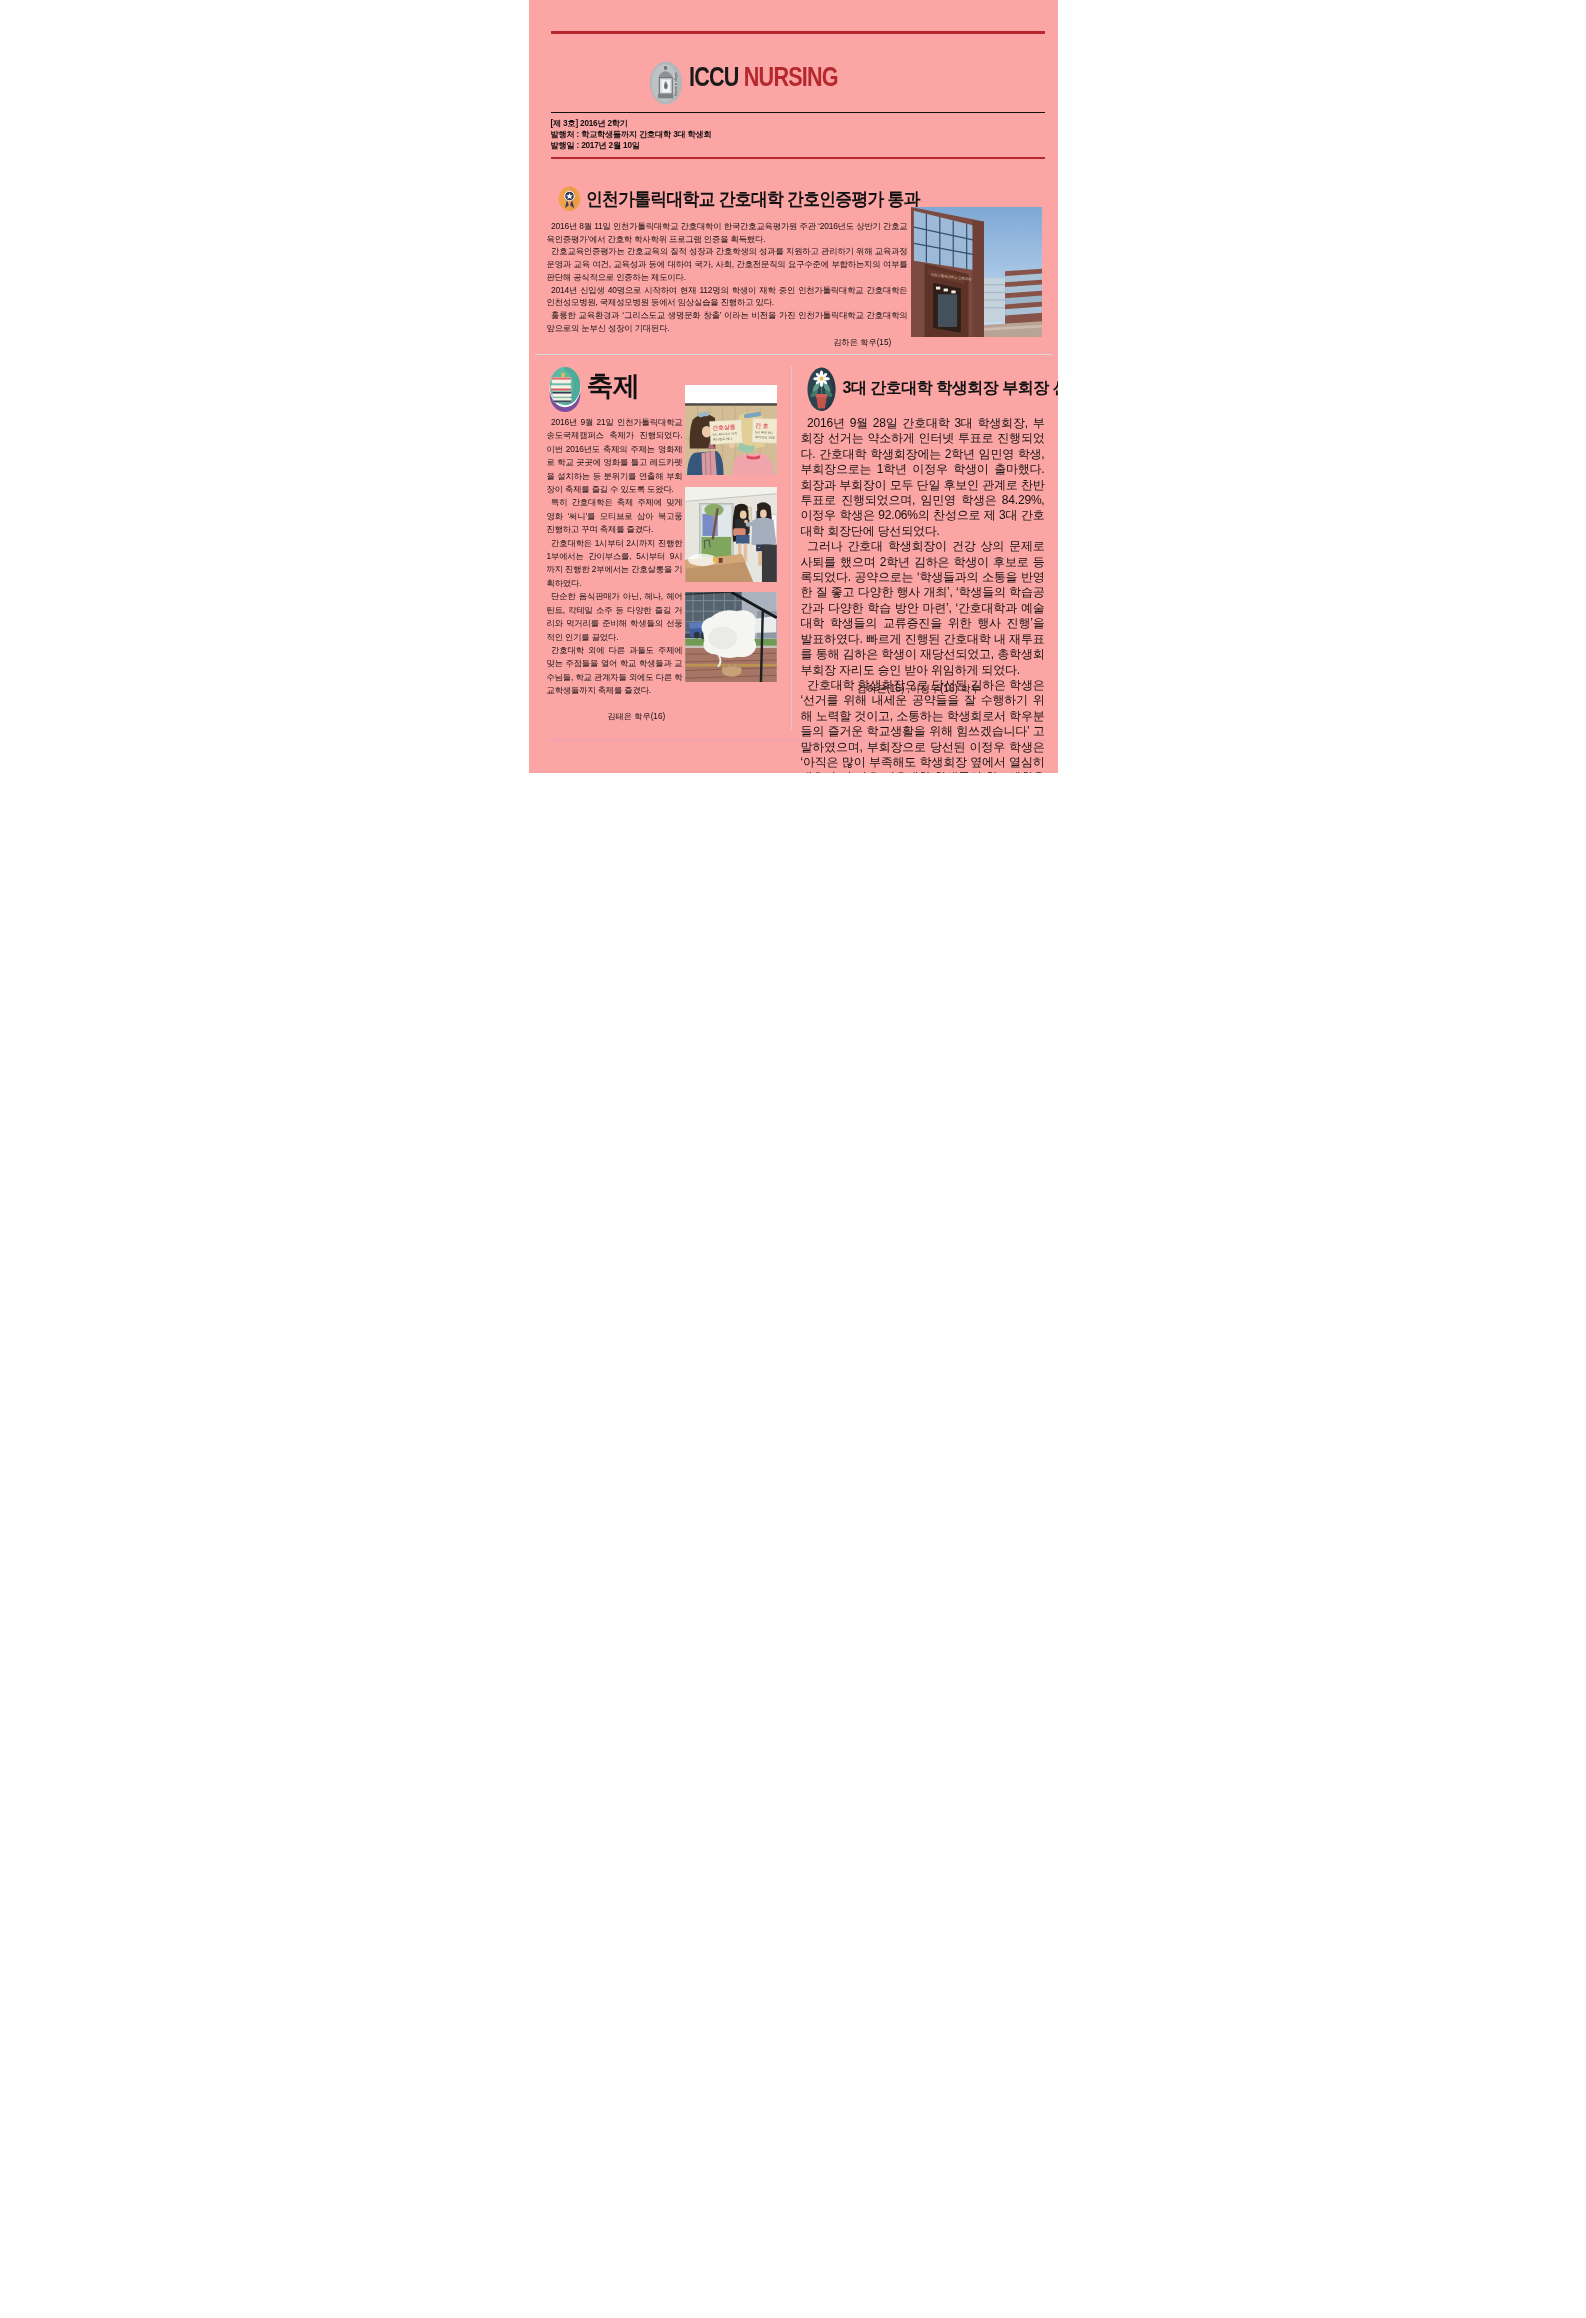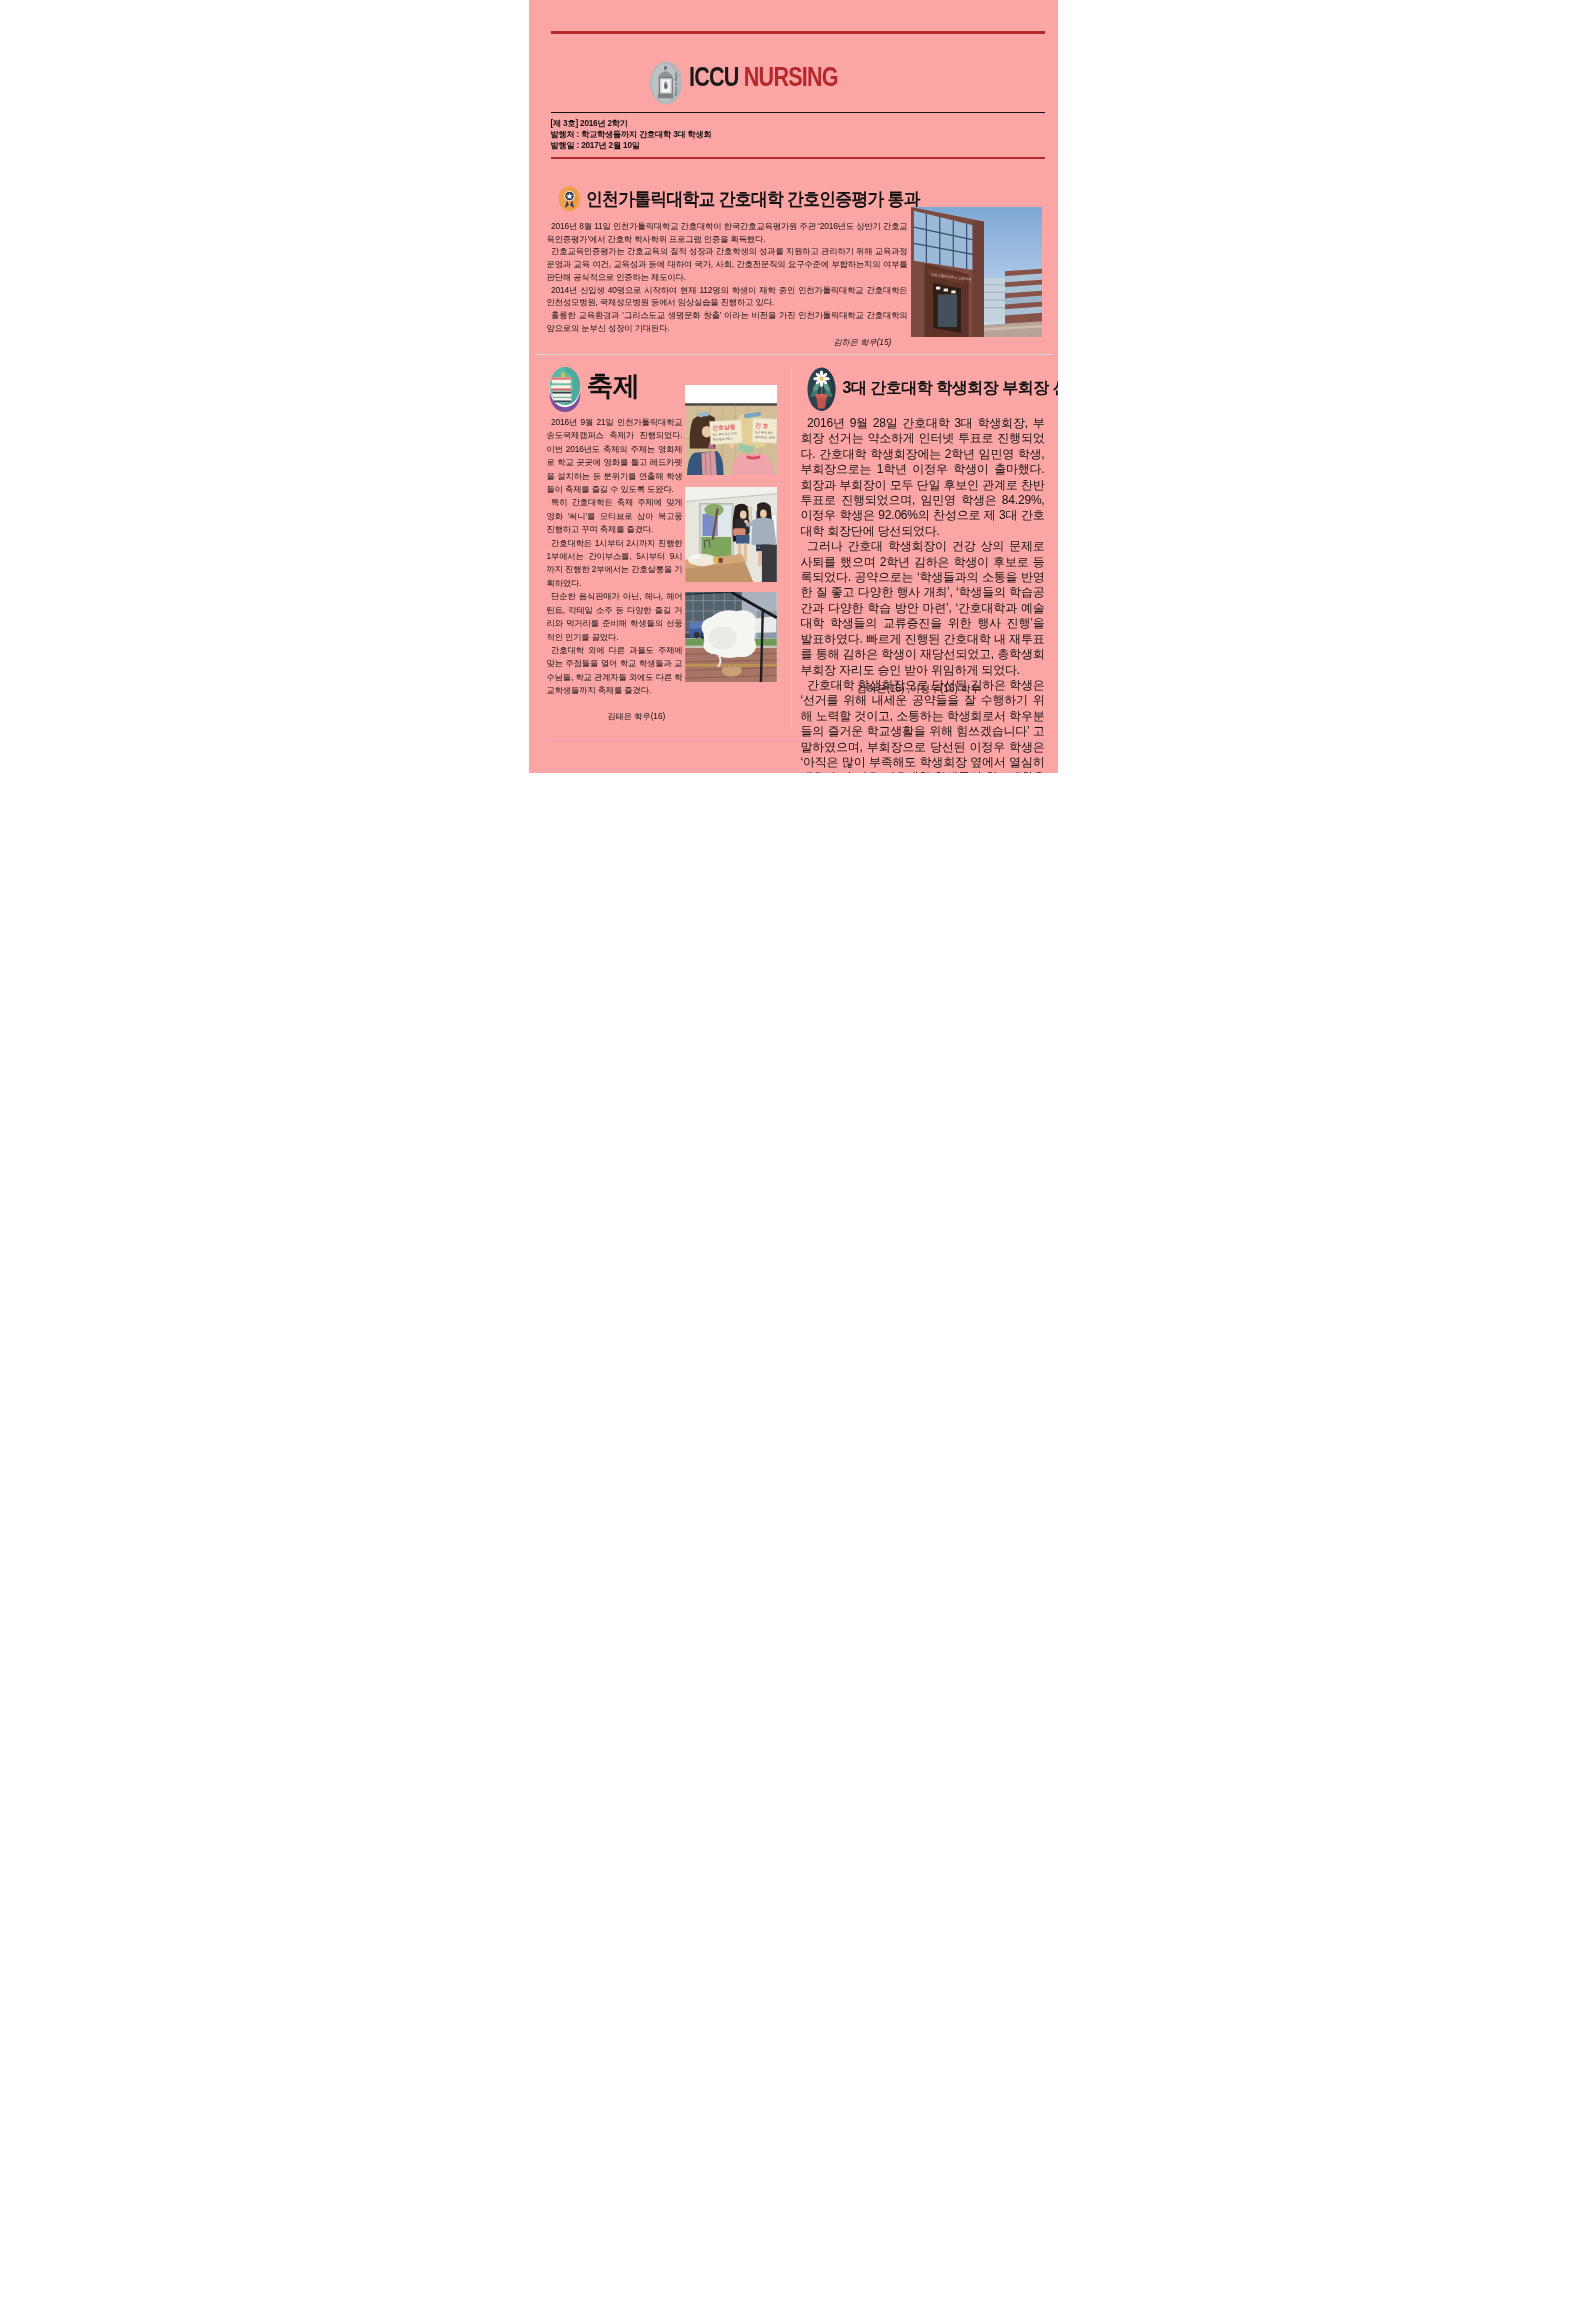--- a/index.html
+++ b/index.html
@@ -11,21 +11,21 @@
   .mast-rule{position:absolute;left:22px;top:112px;width:494px;height:1.4px;background:#111;}
   .red-divider{position:absolute;left:22px;top:157px;width:494px;height:2.4px;}
   .mast-info{position:absolute;left:22px;top:118px;width:494px;display:flex;justify-content:space-between;font-size:8.2px;font-weight:700;letter-spacing:-0.2px;flex-direction:column;}
   .logo-wrap{position:absolute;left:120px;top:61px;width:34px;height:44px;}
   .mast-title{position:absolute;left:160px;top:62px;font-size:27px;font-weight:700;white-space:nowrap;transform:scaleX(0.80);transform-origin:left center;letter-spacing:-1px;}
   .mast-title .red{}
   .a1-icon{position:absolute;left:29px;top:186px;width:23px;height:25.4px;}
   .a1-title{position:absolute;left:57px;top:187px;font-size:18px;font-weight:700;white-space:nowrap;transform:scaleX(0.93);transform-origin:left center;letter-spacing:-0.7px;}
   .a1-body{position:absolute;left:18px;top:220px;width:361px;font-size:8.4px;line-height:12.7px;text-align:justify;word-break:break-all;letter-spacing:-0.2px;}
   .a1-body p{margin:0;text-indent:0.55em;}
-  .a1-byline{position:absolute;left:18px;top:337px;width:361px;text-align:right;padding-right:16.3px;box-sizing:border-box;font-size:8.2px;font-style:italic;}
+  .a1-byline{position:absolute;left:18px;top:337px;width:361px;text-align:right;padding-right:16.3px;box-sizing:border-box;font-size:8.2px;}
   .photo{position:absolute;overflow:hidden;background:#eee;}
   .photo svg{display:block;}
   .building-photo{left:382px;top:207px;width:131px;height:130px;}
   .section-divider{position:absolute;left:6.2px;top:354px;width:517px;height:1px;background:#d9d9d9;}
   .col-divider{position:absolute;left:262px;top:366px;width:1px;height:364px;background:#cfcfcf;}
   .fest-icon{position:absolute;left:20.6px;top:365px;width:32px;height:48px;}
   .fest-title{position:absolute;left:58px;top:368px;font-size:27px;font-weight:700;letter-spacing:-0.5px;}
   .fest-body{position:absolute;left:18px;top:416px;width:136px;font-size:8.4px;line-height:13.4px;text-align:justify;word-break:break-all;letter-spacing:-0.2px;}
   .fest-body p{margin:0;text-indent:0.55em;}
   .fest-byline{position:absolute;left:18px;top:711px;width:136px;text-align:right;padding-right:17.3px;box-sizing:border-box;font-size:8.2px;}
@@ -154,21 +154,21 @@
       <rect x="4" y="42" width="42" height="11" rx="2" fill="#f6f3ea" stroke="#d8d2c0"></rect>
       <rect x="4" y="49" width="42" height="4" fill="#d85c5c"></rect>
       <rect x="7" y="56" width="40" height="10" rx="2" fill="#f6f3ea" stroke="#d8d2c0"></rect>
       <rect x="7" y="56" width="40" height="3.5" fill="#2e3e50"></rect>
       <rect x="9" y="69" width="38" height="9" rx="2" fill="#f2efe6" stroke="#d8d2c0"></rect>
       <rect x="9" y="74" width="38" height="4" fill="#3a4a5c"></rect>
     </svg>
   </div>
   <div class="fest-title">축제</div>
   <div class="fest-body">
-    <p>2016년 9월 21일 인천가톨릭대학교 송도국제캠퍼스 축제가 진행되었다. 이번 2016년도 축제의 주제는 영화제로 학교 곳곳에 영화를 틀고 레드카펫을 설치하는 등 분위기를 연출해 학생들이 축제를 즐길 수 있도록 도왔다.</p>
+    <p>2016년 9월 21일 인천가톨릭대학교 송도국제캠퍼스 축제가 진행되었다. 이번 2016년도 축제의 주제는 영화제로 학교 곳곳에 영화를 틀고 레드카펫을 설치하는 등 분위기를 연출해 부회장이 축제를 즐길 수 있도록 도왔다.</p>
     <p>특히 간호대학은 축제 주제에 맞게 영화 ‘써니’를 모티브로 삼아 복고풍 진행하고 꾸며 축제를 즐겼다.</p>
     <p>간호대학은 1시부터 2시까지 진행한 1부에서는 간이부스를, 5시부터 9시까지 진행한 2부에서는 간호살롱을 기획하였다.</p>
     <p>단순한 음식판매가 아닌, 헤나, 헤어틴트, 칵테일 소주 등 다양한 즐길 거리와 먹거리를 준비해 학생들의 선풍적인 인기를 끌었다.</p>
     <p>간호대학 외에 다른 과들도 주제에 맞는 주점들을 열어 학교 학생들과 교수님들, 학교 관계자들 외에도 다른 학교학생들까지 축제를 즐겼다.</p>
   </div>
   <div class="fest-byline">김태은 학우(16)</div>
 
   <div class="photo photo1">
     <svg viewBox="0 0 191 187" width="92" height="90">
       <rect width="191" height="187" fill="#ffffff"></rect>

